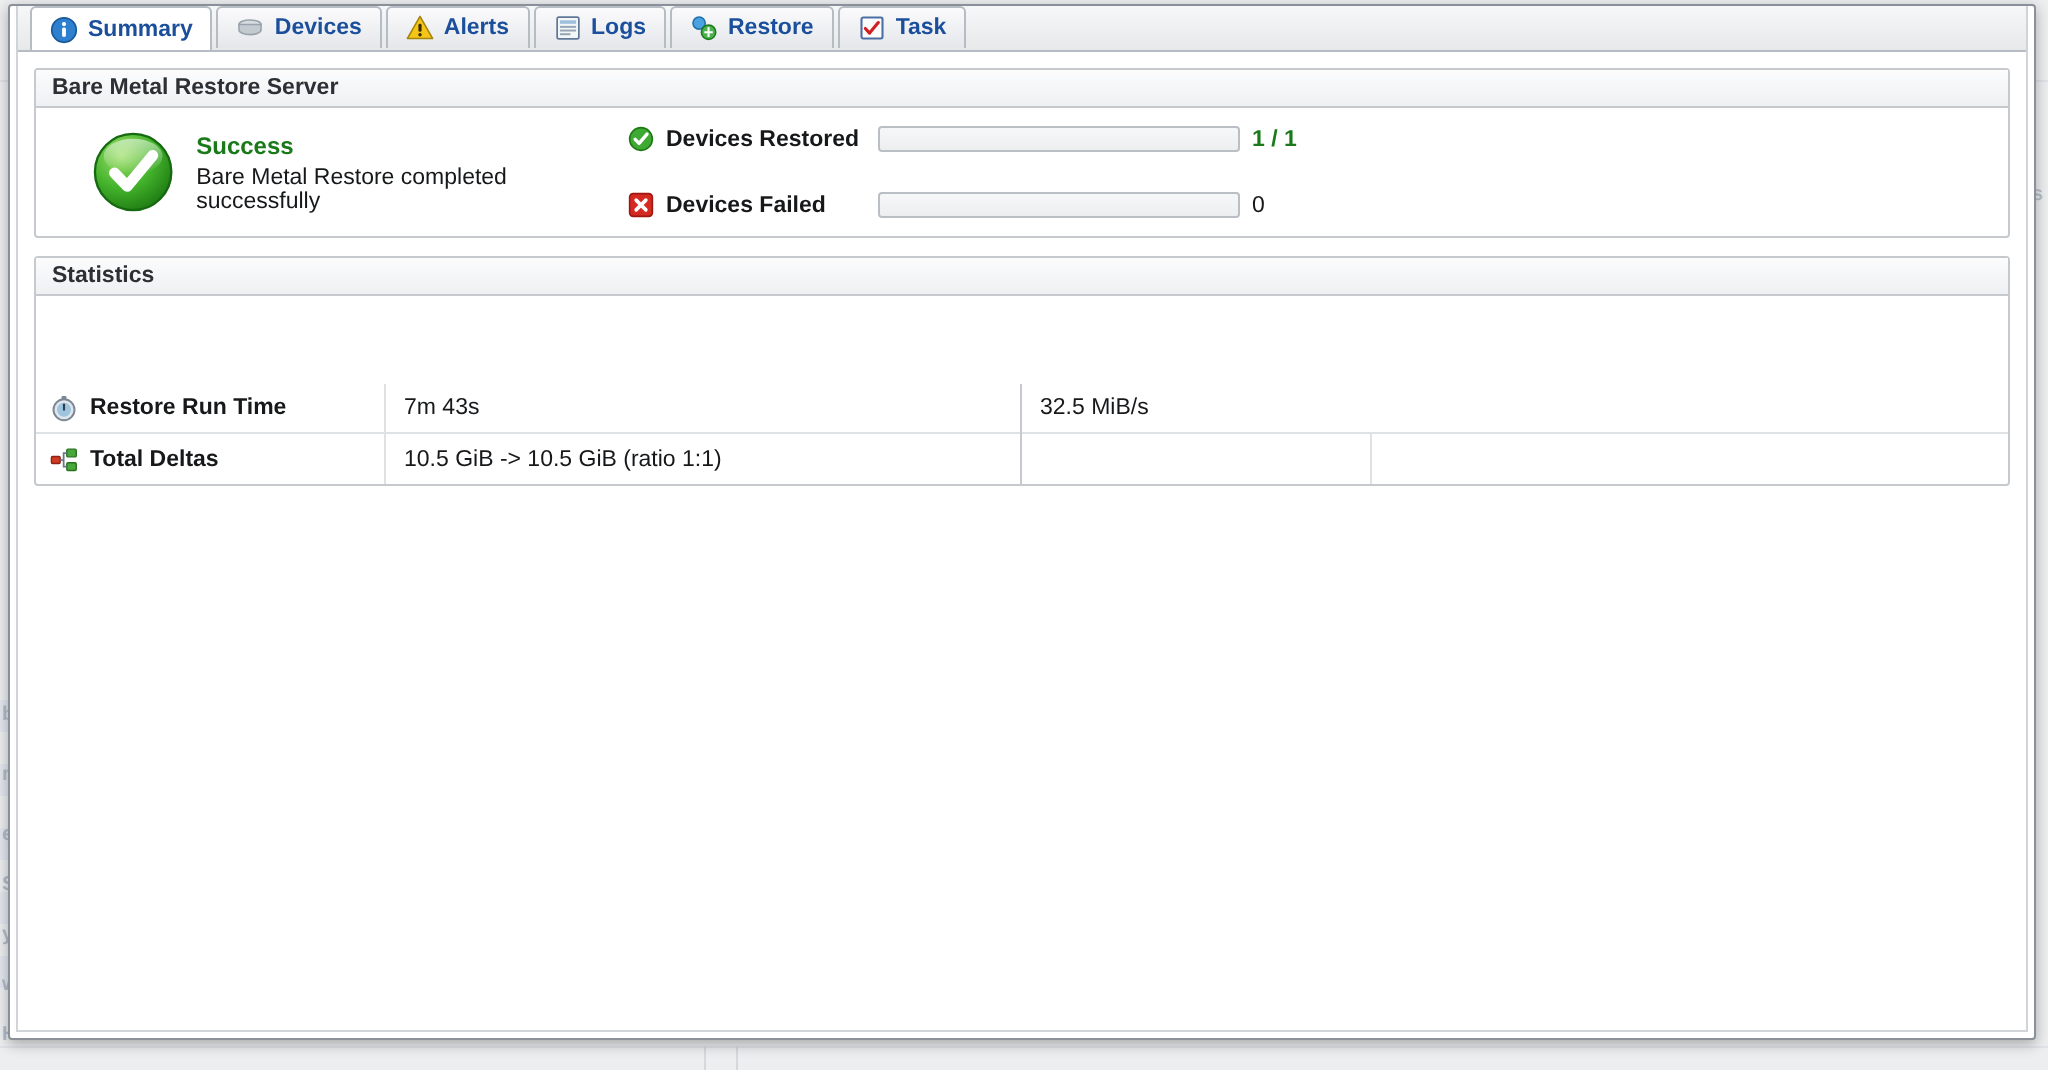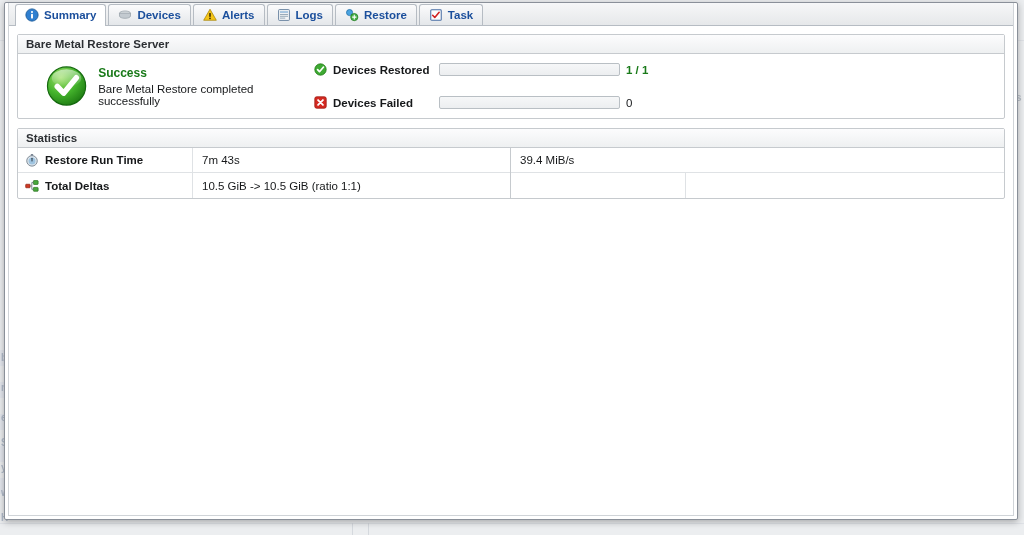--- a/index.html
+++ b/index.html
@@ -164,21 +164,21 @@
     overflow: hidden;
   }
 
   
   .tabbar {
     height: 23px;
     flex: 0 0 23px;
     background: linear-gradient(to bottom, #f6f7f8, #e6e8ea);
     border-bottom: 1px solid #b6bcc3;
     display: flex;
-    align-items: center;
+    align-items: flex-start;
     padding-left: 6px;
     box-sizing: border-box;
   }
   .tab {
     height: 21px;
     display: flex;
     align-items: center;
     gap: 5px;
     padding: 0 9px;
     box-sizing: border-box;
@@ -297,21 +297,21 @@
     color: #16181a;
   }
   .metric-val.green { color: #1a7a1a; }
   .metric-val.plain { font-weight: normal; color: #16181a; }
 
   
   .stats-grid {
     display: flex;
     width: 100%;
   }
-  .stats-col { width: 50%; box-sizing: border-box; }
+  .stats-col { width: 50%; box-sizing: border-box; margin-top: 44px; }
   .stats-col.left { border-right: 1px solid #c6cace; }
   .stat-row {
     display: flex;
     height: 25px;
     border-bottom: 1px solid #dfe2e5;
     box-sizing: border-box;
   }
   .stat-row:last-child { border-bottom: none; }
   .stat-name {
     width: 175px;
@@ -523,21 +523,21 @@
                   <path d="M5.8 8h2v-4h1.8M7.8 8v3.8h1.8" fill="none" stroke="#6c7783" stroke-width="1"></path>
                 </svg>
                 <span>Total Deltas</span>
               </div>
               <div class="stat-value">10.5 GiB -&gt; 10.5 GiB (ratio 1:1)</div>
             </div>
           </div>
 
           <div class="stats-col">
             <div class="stat-row">
-              <div class="stat-value">39.4 MiB/s</div>
+              <div class="stat-value">32.5 MiB/s</div>
             </div>
             <div class="stat-row empty">
               <div class="stat-name">
                 <span></span>
               </div>
               <div class="stat-value"></div>
             </div>
           </div>
 
         </div>

